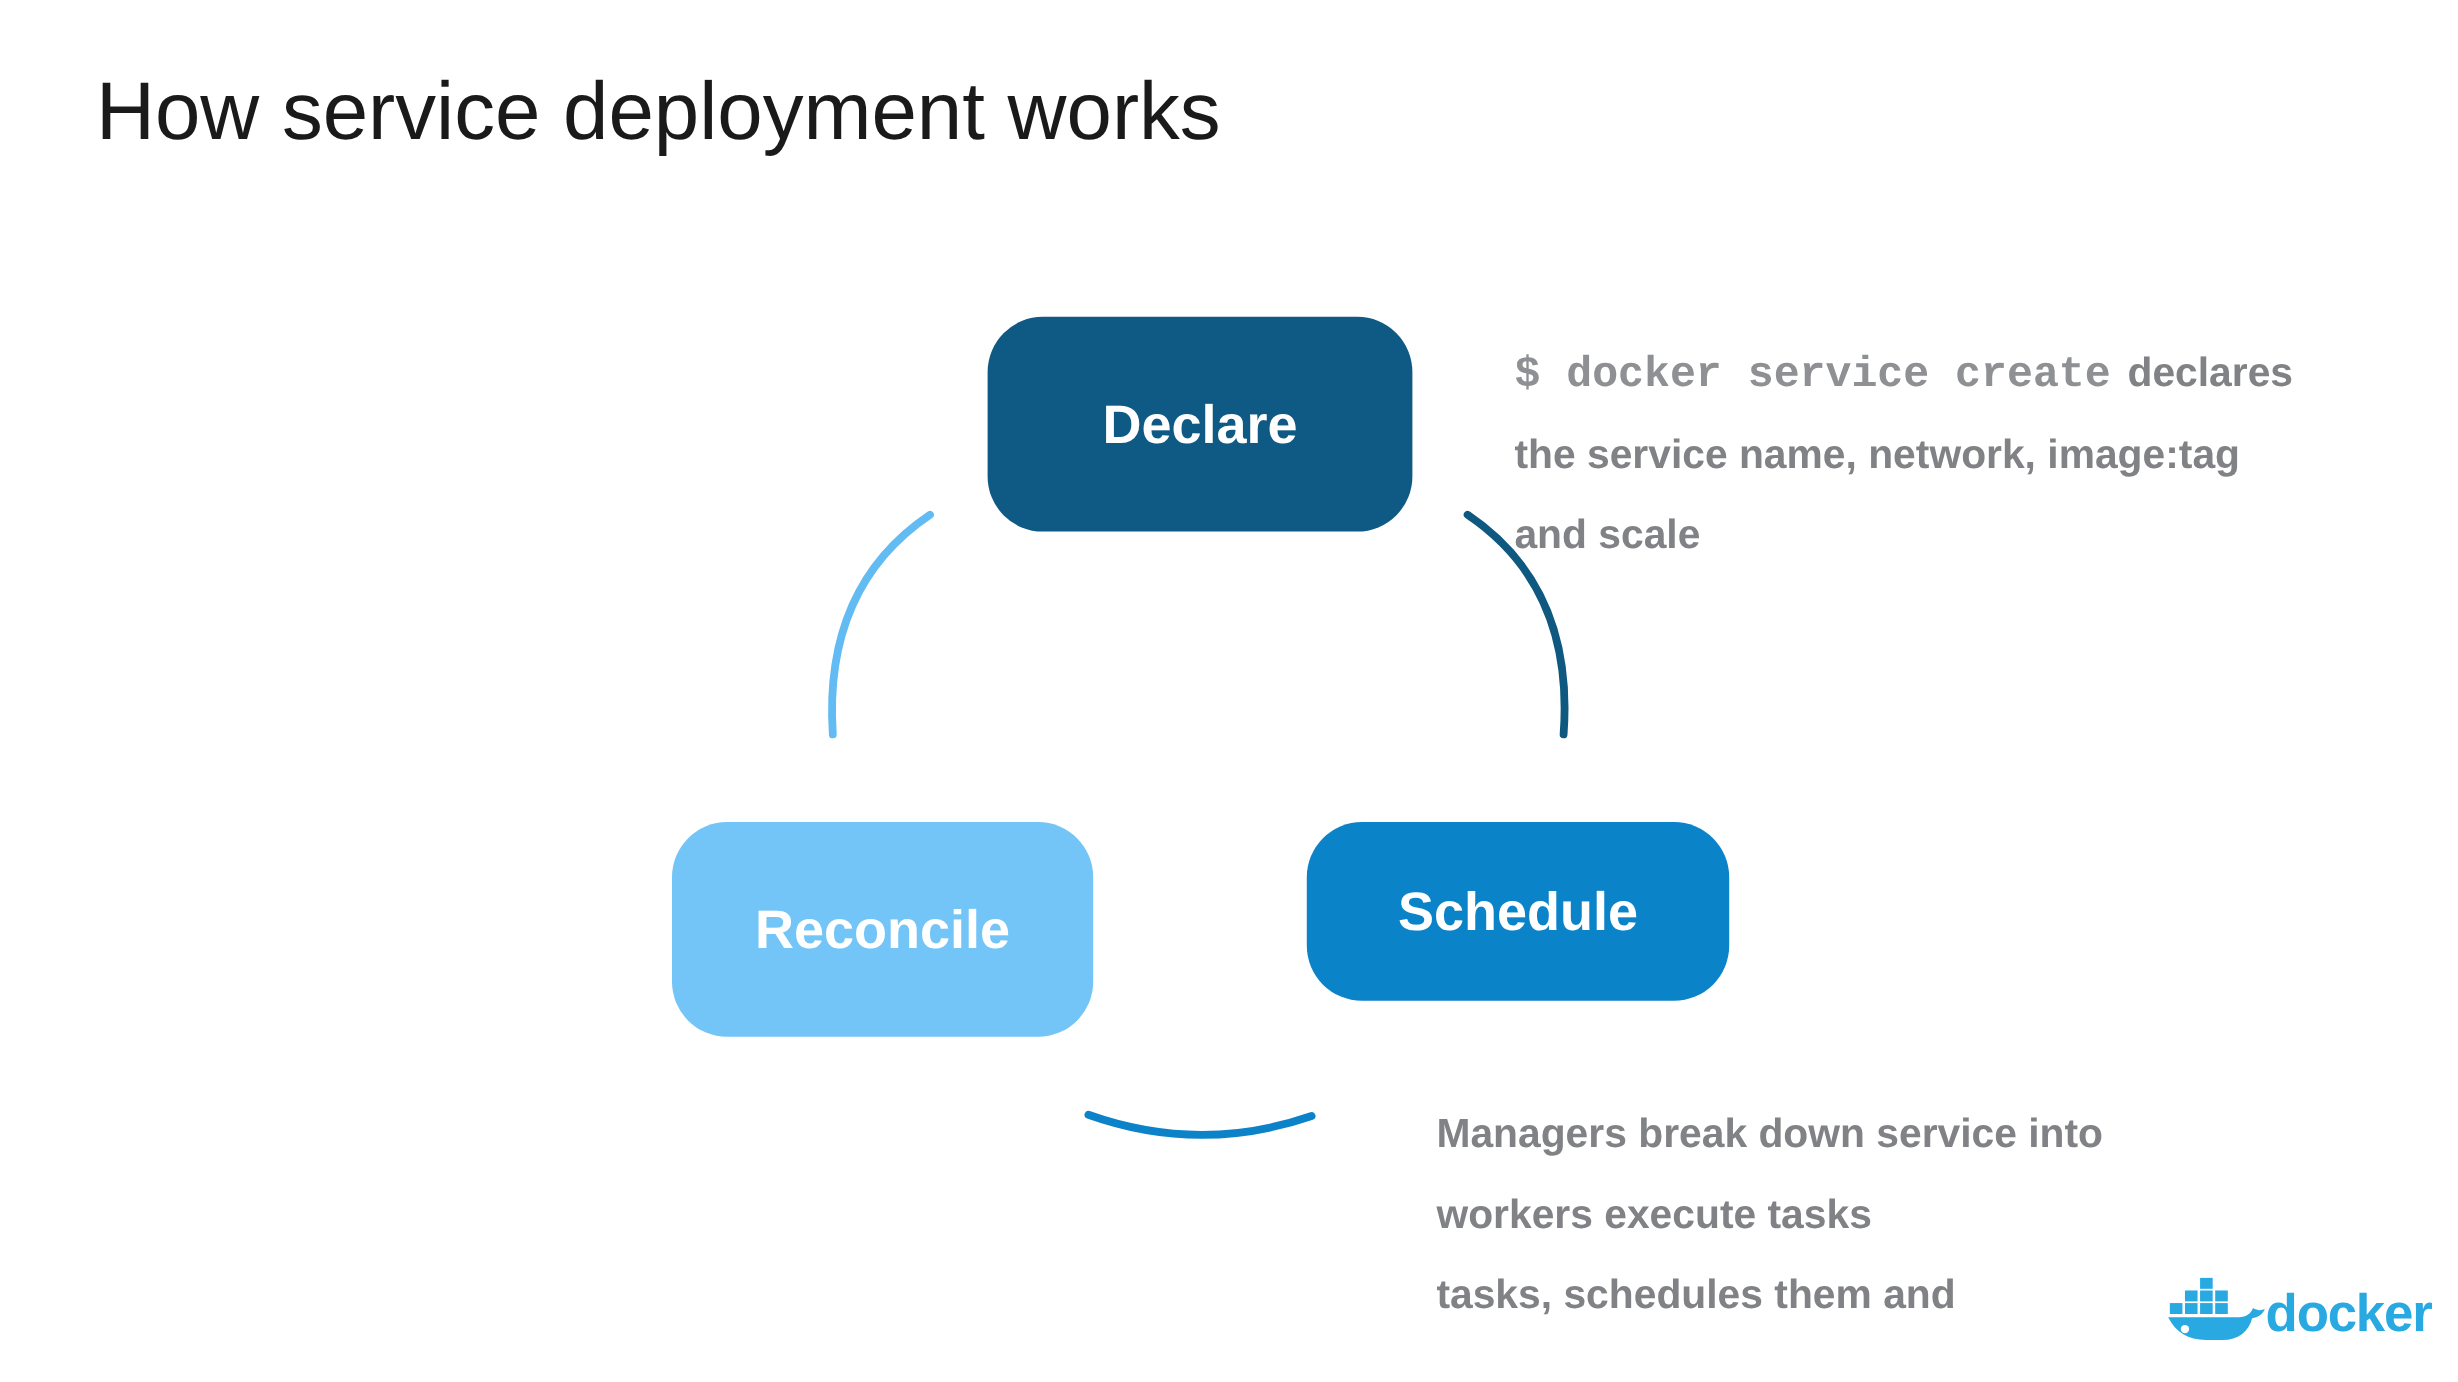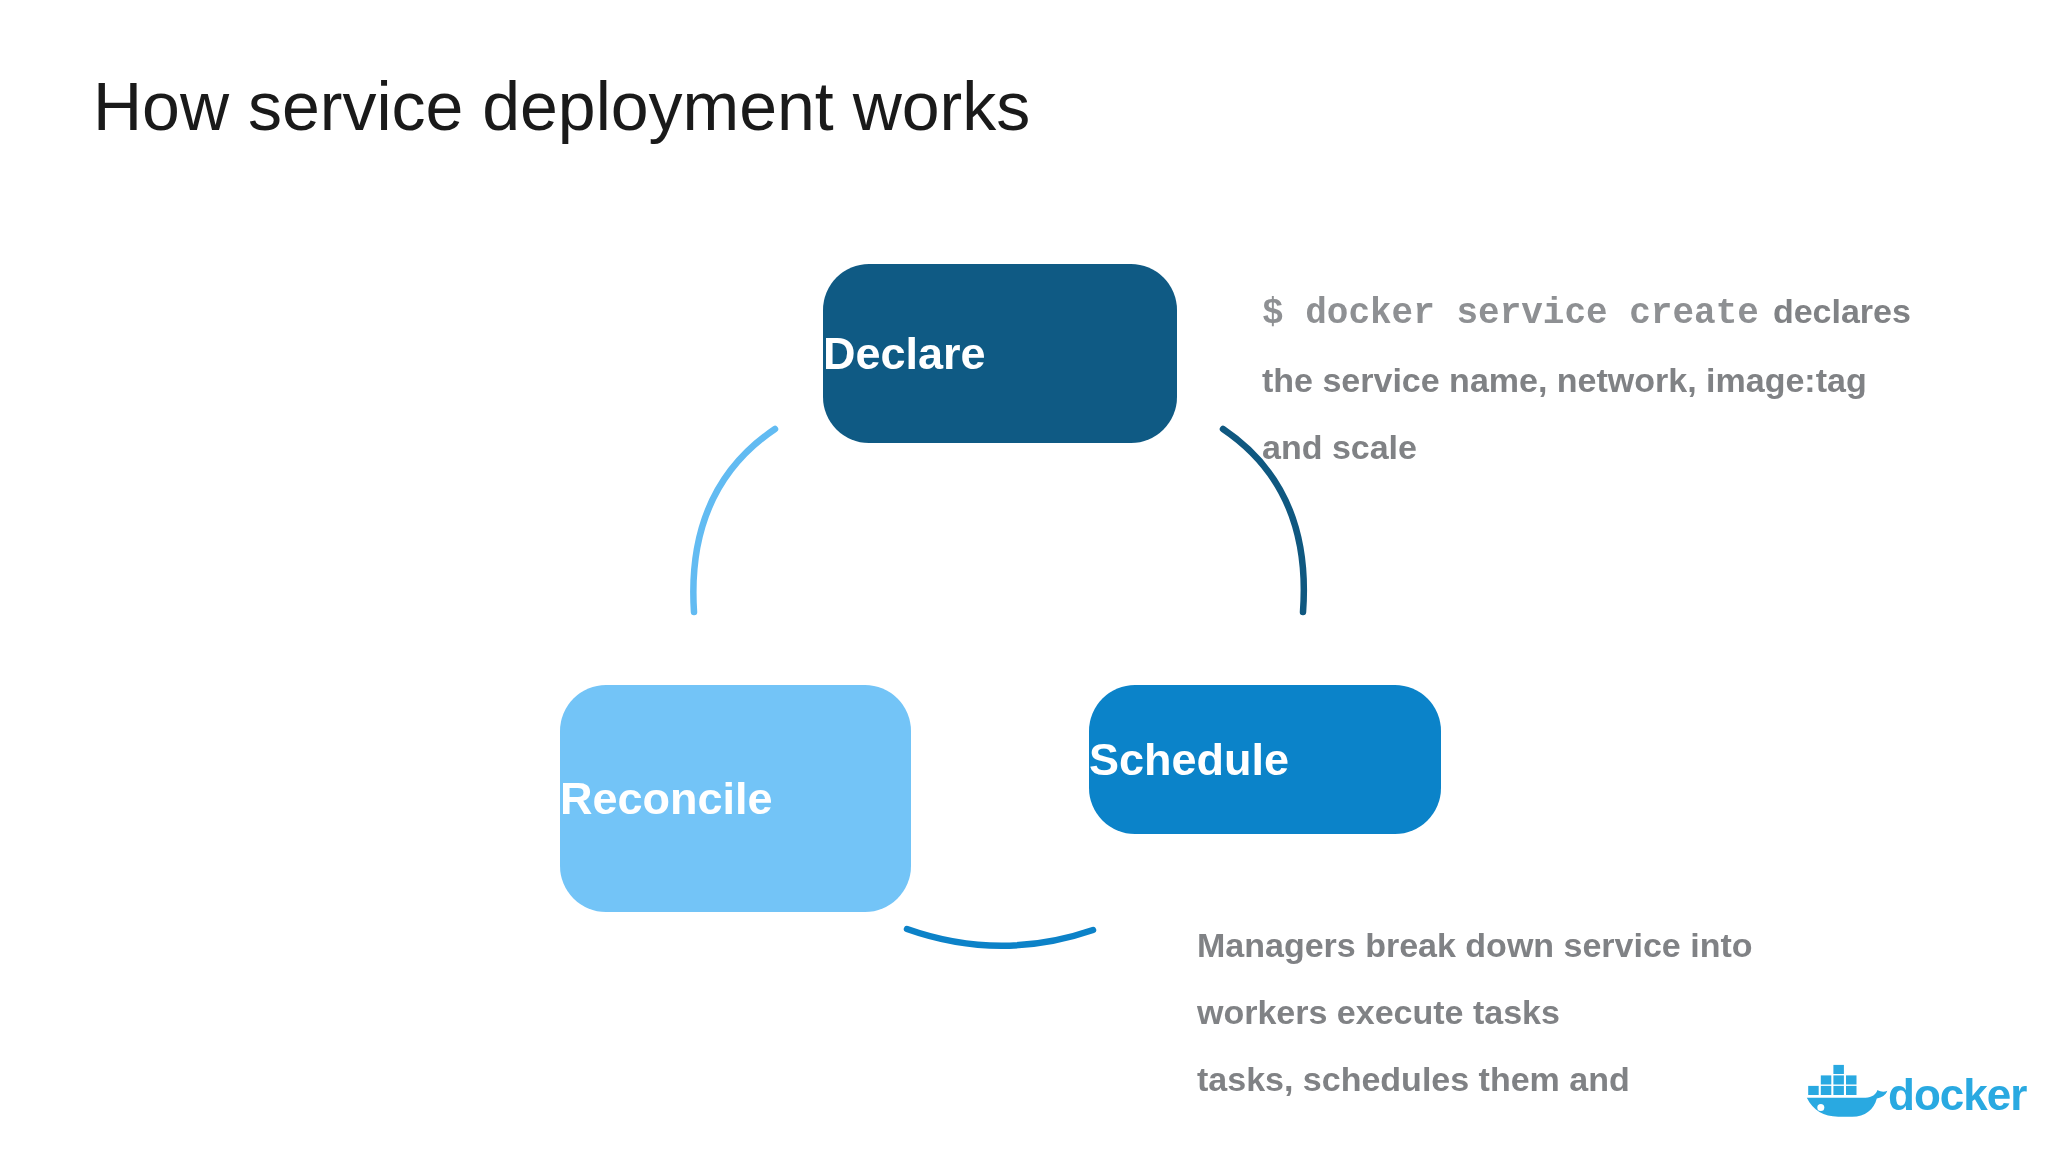--- a/index.html
+++ b/index.html
@@ -1,35 +1,35 @@
 <!DOCTYPE html>
 <html style="--node-declare: #0F5A84; --node-reconcile: #73C4F7; --node-schedule: #0B83C9; --arc-left: #62BBF2; --arc-right: #0F5880; --arc-bottom: #0C82C8; --note-gray: #808285; --mono-gray: #8E9093; --title: #1A1A1A; --docker-blue: #29A9E1;"><head>
 <meta charset="utf-8">
 <style>
   html,body{margin:0;padding:0;background:#fff;}
   .slide{
     position:relative;width:2048px;height:1152px;background:#ffffff;overflow:hidden;
     font-family:"Liberation Sans",sans-serif;
   }
   .title{
-    position:absolute;left:76px;top:50px;margin:17px;
+    position:absolute;left:76px;top:50px;margin:4px;
     font-size:68px;font-weight:300;color:var(--title,#1a1a1a);
     font-family:"Liberation Sans",sans-serif;letter-spacing:0;
   }
   .arcs{position:absolute;left:0;top:0;width:2048px;height:1152px;pointer-events:none;}
   .arc{fill:none;stroke-width:6.5px;stroke-linecap:round;}
   .arc-left{stroke:var(--arc-left,#62bbf2);}
   .arc-right{stroke:var(--arc-right,#0f5880);}
   .arc-bottom{stroke:var(--arc-bottom,#0c82c8);}
   .node{
-    position:absolute;display:flex;align-items:center;justify-content:flex-start;
+    position:absolute;display:flex;align-items:center;justify-content:center;
     border-radius:46px;color:#ffffff;font-weight:bold;font-size:45px;
   }
   .node-declare{left:823px;top:264px;width:354px;height:179px;background:var(--node-declare,#0f5a84);}
-  .node-reconcile{left:560px;top:685px;width:351px;height:227px;background:var(--node-reconcile,#73c4f7);}
+  .node-reconcile{left:560px;top:685px;width:351px;height:179px;background:var(--node-reconcile,#73c4f7);}
   .node-schedule{left:1089px;top:685px;width:352px;height:149px;background:var(--node-schedule,#0b83c9);}
   .note{
     position:absolute;color:var(--note-gray,#808285);
     font-size:34px;line-height:67px;white-space:nowrap;font-weight:bold;
   }
   .note-declare{left:1262px;top:278px;}
   .note-reconcile{left:150px;top:912px;}
   .note-schedule{left:1197px;top:912px;}
   .mono{
     font-family:"Liberation Mono","DejaVu Sans Mono",monospace;

